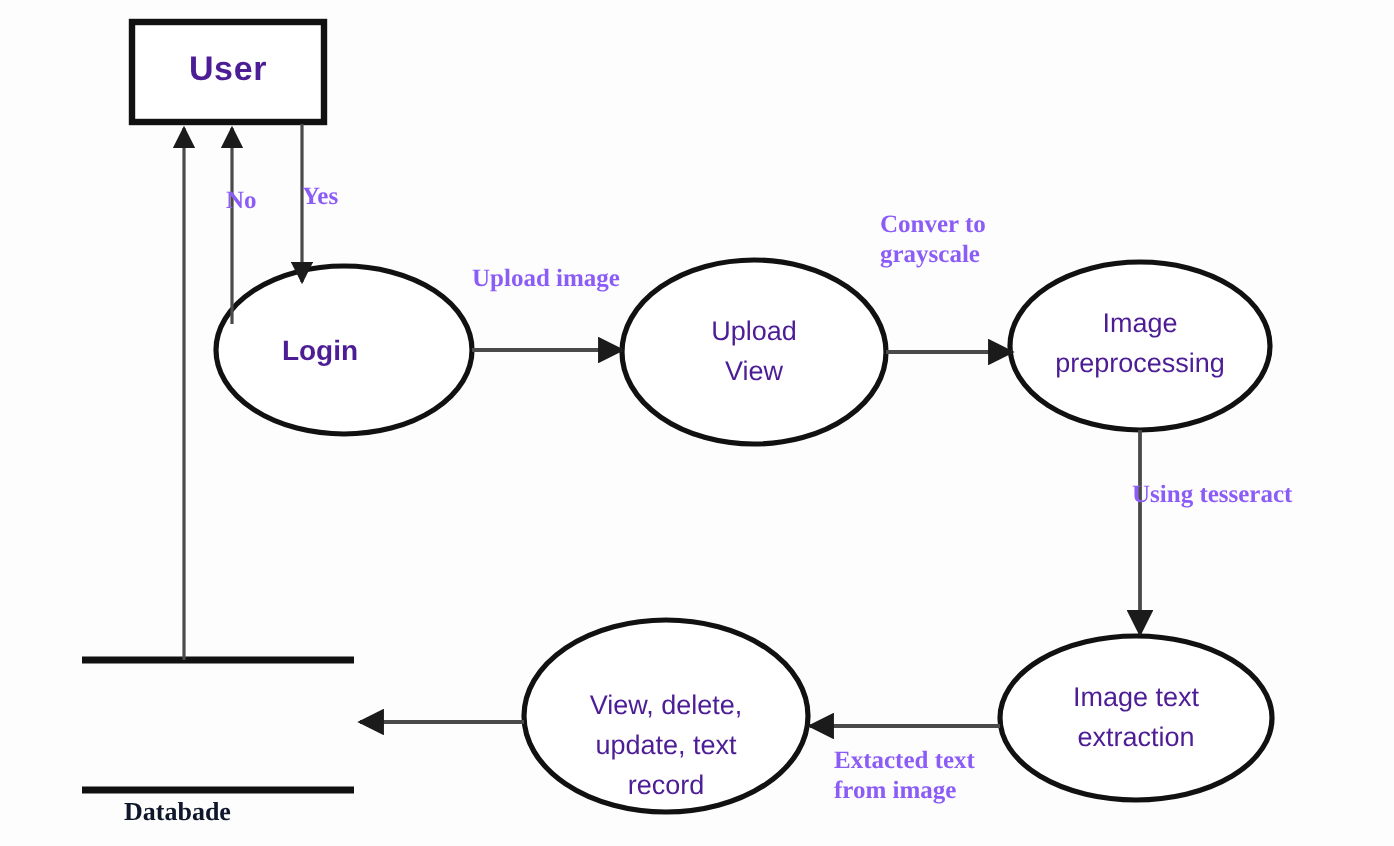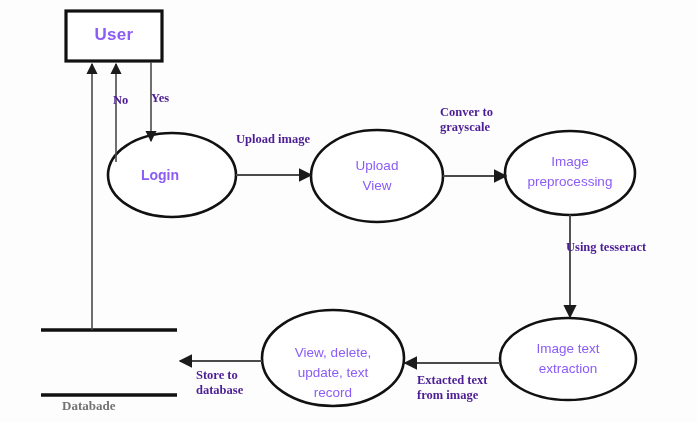--- a/index.html
+++ b/index.html
@@ -18,54 +18,54 @@
   #flow-svg {
     position: absolute;
     left: 0;
     top: 0;
     width: 697px;
     height: 423px;
   }
   .node-label {
     position: absolute;
     text-align: center;
-    color: #8b5cf6;
+    color: #4c1d95;
     font-family: "Liberation Sans", sans-serif;
     font-size: 13.5px;
     line-height: 20px;
     white-space: pre-line;
     pointer-events: none;
   }
   .node-label.boxed {
     font-weight: bold;
     font-size: 17px;
     letter-spacing: 0.3px;
   }
   .node-label.login-label {
     font-weight: bold;
     font-size: 14px;
   }
   .edge-label {
     position: absolute;
     text-align: left;
-    color: #4c1d95;
+    color: #8b5cf6;
     font-family: "Liberation Serif", serif;
     font-weight: bold;
     font-size: 12.5px;
     line-height: 15px;
     white-space: pre-line;
     pointer-events: none;
   }
   .store-label { text-align: left; }
   .db-caption {
     position: absolute;
     font-family: "Liberation Serif", serif;
     font-weight: bold;
     font-size: 13px;
-    color: #737373;
+    color: #0f172a;
     pointer-events: none;
   }
 </style>
 </head>
 <body>
 
 <div id="diagram-canvas">
 
   <svg id="flow-svg" viewBox="0 0 697 423" xmlns="http://www.w3.org/2000/svg">
     <defs>
@@ -135,16 +135,14 @@
   <div class="edge-label" style="left:236px; top:132px;">Upload image</div>
 
   <div class="edge-label" style="left:440px; top:105px;">Conver to
 grayscale</div>
 
   <div class="edge-label" style="left:566px; top:240px;">Using tesseract</div>
 
   <div class="edge-label" style="left:417px; top:373px;">Extacted text
 from image</div>
 
-  <div class="edge-label store-label" style="left:196px; top:368px;">Store to
-database</div>
 
 </div>
 
 </body></html>

